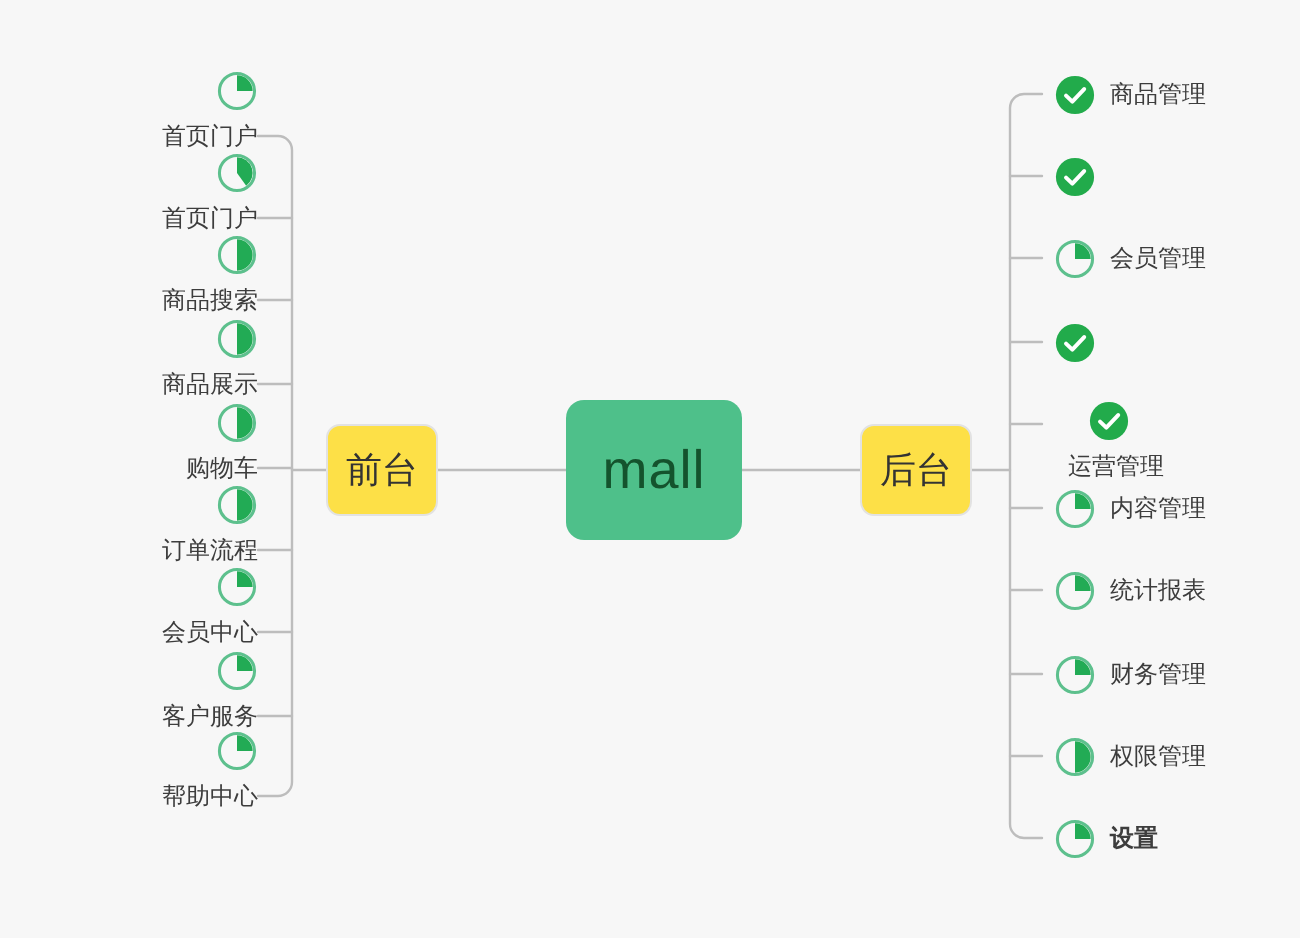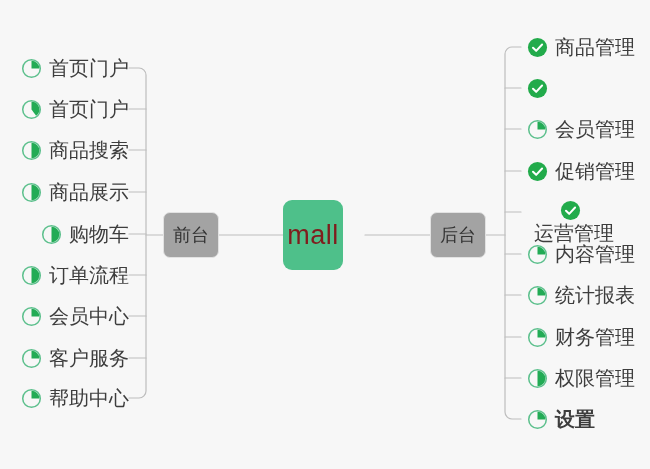--- a/index.html
+++ b/index.html
@@ -31,64 +31,65 @@
     pointer-events: none;
   }
 
   
   .node-center {
     position: absolute;
     display: flex;
     align-items: center;
     justify-content: center;
     background: #4ec08a;
-    color: #7f1d1d;
+    color: #14532d;
     border-radius: 9px;
     font-size: 27px;
     line-height: 1;
     letter-spacing: 0.5px;
     left: 283px;
     top: 200px;
-    width: 60px;
+    width: 88px;
     height: 70px;
     box-sizing: border-box;
   }
 
   .node-branch {
     position: absolute;
     display: flex;
     align-items: center;
     justify-content: center;
-    background: #a3a3a3;
+    background: #fde047;
     color: #333333;
     border: 1px solid #e2e2e2;
     border-radius: 7px;
     font-size: 18px;
     line-height: 1;
     box-sizing: border-box;
     height: 46px;
     width: 56px;
   }
   .node-branch.front { left: 163px; top: 212px; }
   .node-branch.back  { left: 430px; top: 212px; justify-content: center; }
 
   
   .leaf {
     position: absolute;
     display: flex;
     align-items: center;
     height: 24px;
-    font-size: 20px;
+    font-size: 12px;
     color: #3d3d3d;
     white-space: nowrap;
   }
   .leaf.left {
     right: 521px;            
-    flex-direction: row;
+    flex-direction: column;
     justify-content: flex-end;
+    align-items: flex-end;
   }
   .leaf.right {
     left: 527px;
     flex-direction: row;
   }
   .leaf .label {
     line-height: 24px;
   }
   .leaf.left .label { margin-left: 7px; }
   .leaf.right .label { margin-left: 7px; }
@@ -244,21 +245,20 @@
           <circle class="pie-ring" cx="11" cy="11" r="9.2"></circle>
           <path class="pie-slice" d="M 11 11 L 11 2.8000000000000007 A 8.2 8.2 0 0 1 19.20 11.00 Z"></path>
         </svg>
         <span class="label">会员管理</span>
       </div>
       <div class="leaf right" style="top: 159px;">
         <svg class="icon" viewBox="0 0 22 22">
           <circle class="check-circle" cx="11" cy="11" r="10"></circle>
           <path class="check-mark" d="M6.3 11.3 L9.6 14.5 L15.8 7.9"></path>
         </svg>
-        <span class="label">促销管理</span>
       </div>
       <div class="leaf right" style="top: 200px; flex-direction: column;">
         <svg class="icon" viewBox="0 0 22 22">
           <circle class="check-circle" cx="11" cy="11" r="10"></circle>
           <path class="check-mark" d="M6.3 11.3 L9.6 14.5 L15.8 7.9"></path>
         </svg>
         <span class="label">运营管理</span>
       </div>
       <div class="leaf right" style="top: 242px;">
         <svg class="icon" viewBox="0 0 22 22">

